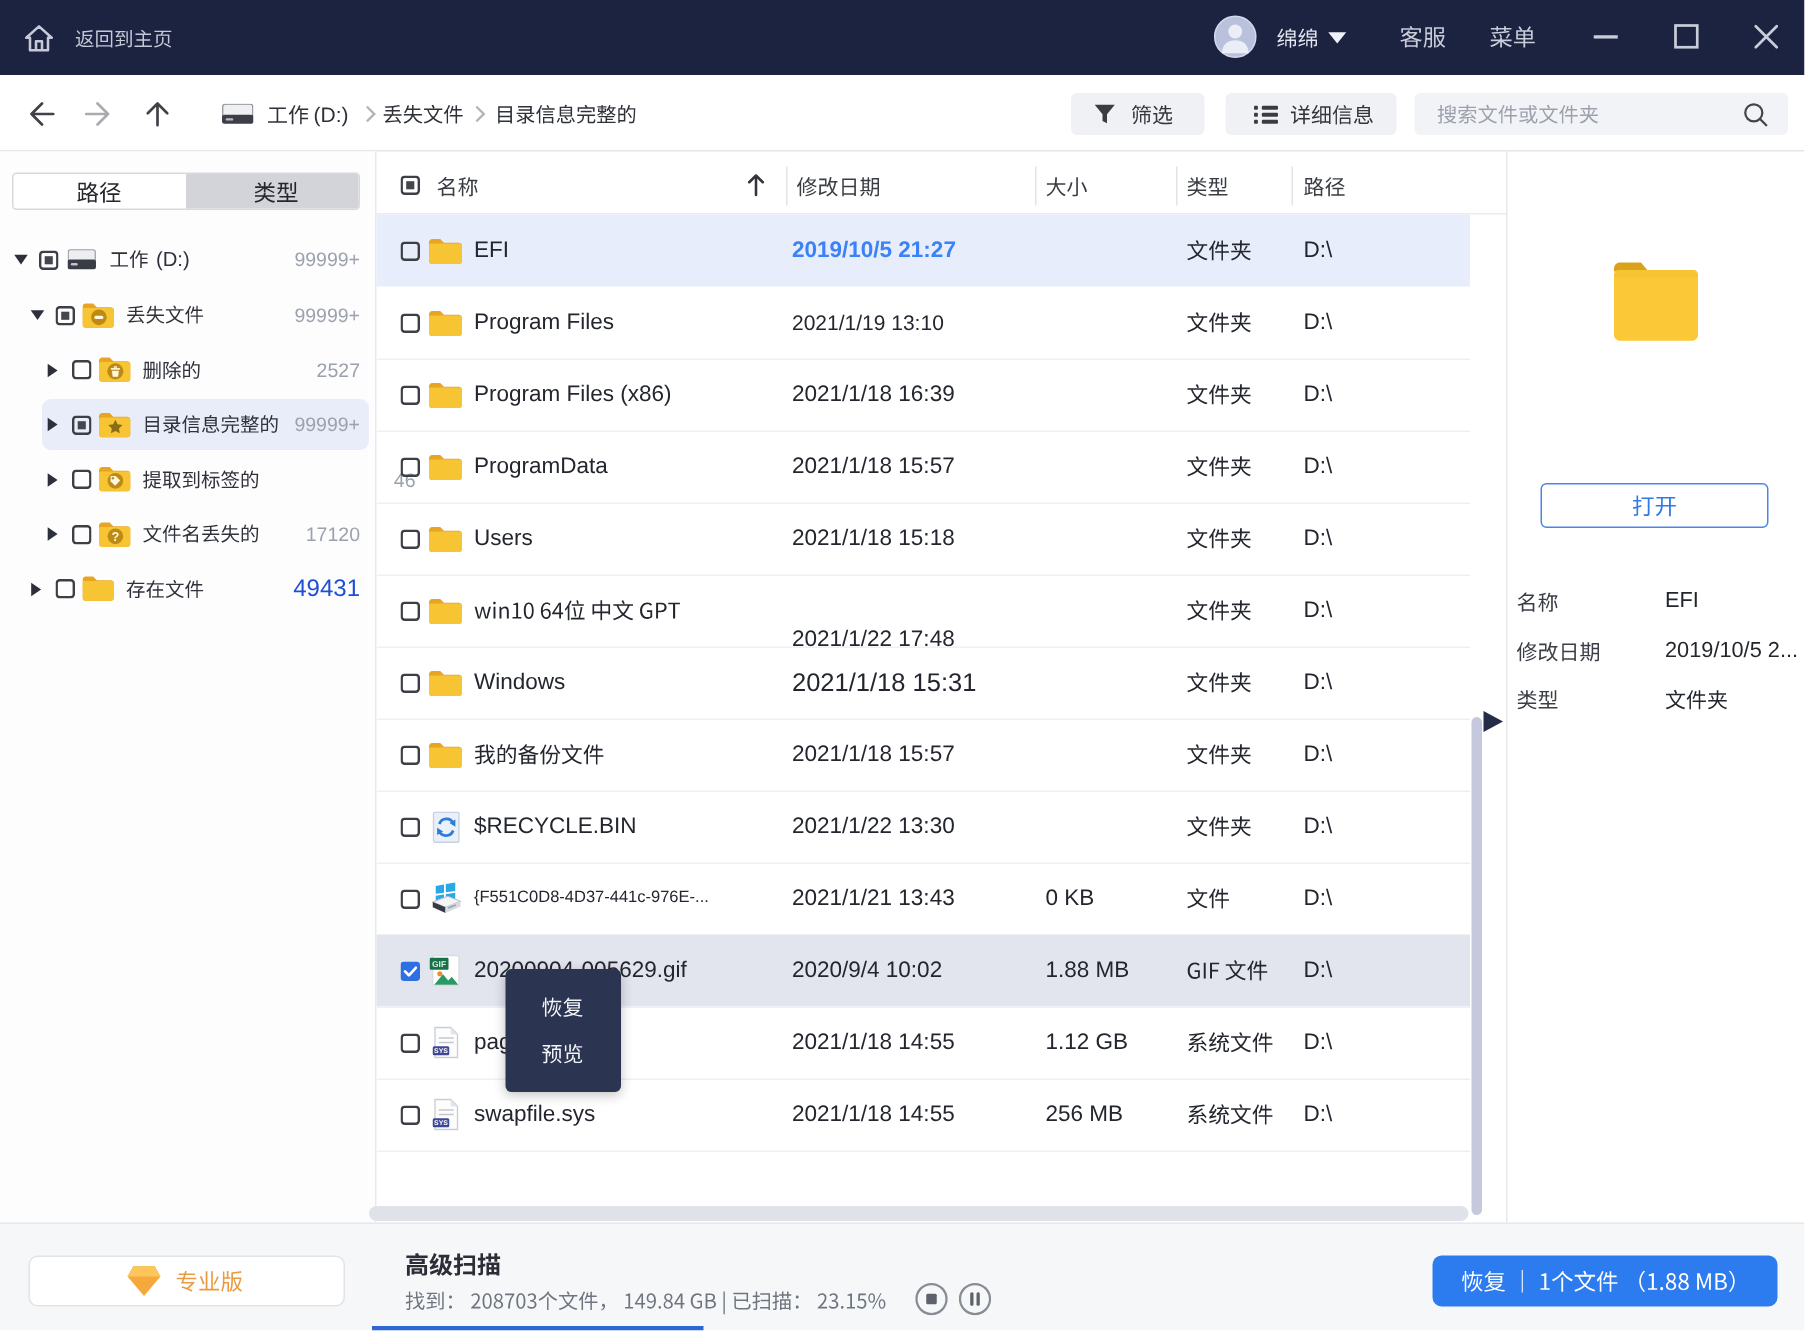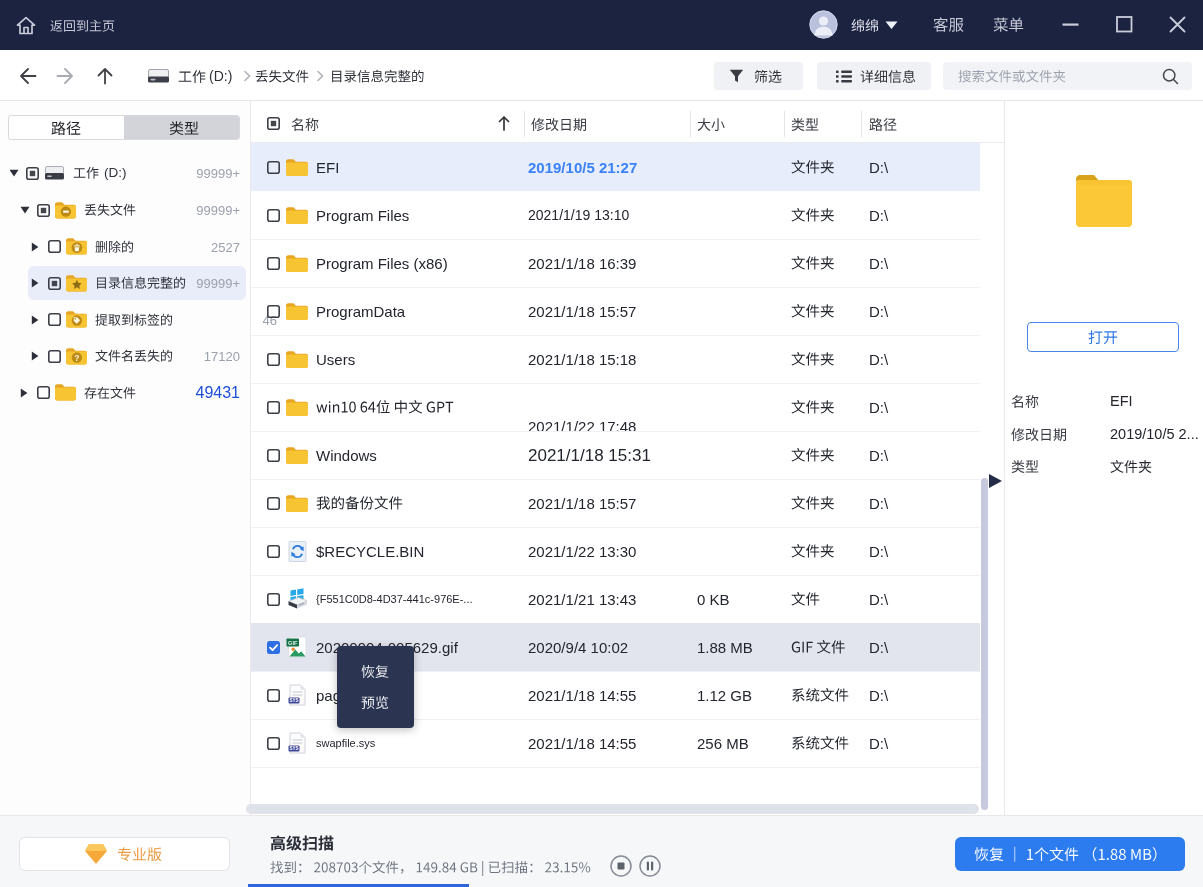--- a/index.html
+++ b/index.html
@@ -485,21 +485,21 @@
 <svg style="position:absolute;left:286px;top:732.0px;" width="22" height="22" viewBox="0 0 22 22">
     <path d="M4 1 L14.5 1 L19 5.5 L19 21 L4 21 Z" fill="#fdfdfe" stroke="#c9cdd5" stroke-width="0.9"></path>
     <path d="M14.5 1 L14.5 5.5 L19 5.5 Z" fill="#dfe2e8"></path>
     <g stroke="#c3c7cf" stroke-width="1">
       <path d="M6.5 8 L16.5 8"></path>
       <path d="M6.5 11 L16.5 11"></path>
     </g>
     <rect x="2.5" y="13.5" width="11" height="6" rx="1" fill="#3e4796"></rect>
     <text x="8" y="18.2" font-size="4.6" font-weight="bold" fill="#fff" text-anchor="middle" font-family="Liberation Sans">SYS</text>
   </svg>
-<div style="position:absolute;left:316px;top:743.0px;transform:translateY(-50%);font-size:11px;color:#23262e;font-weight:400;letter-spacing:0;white-space:nowrap;line-height:1;">swapfile.sys</div>
+<div style="position:absolute;left:316px;top:743.0px;transform:translateY(-50%);font-size:15px;color:#23262e;font-weight:400;letter-spacing:0;white-space:nowrap;line-height:1;">swapfile.sys</div>
 <div style="position:absolute;left:528px;top:743.0px;transform:translateY(-50%);font-size:15px;color:#23262e;font-weight:400;letter-spacing:0;white-space:nowrap;line-height:1;">2021/1/18 14:55</div>
 <div style="position:absolute;left:697px;top:743.0px;transform:translateY(-50%);font-size:15px;color:#23262e;font-weight:400;letter-spacing:0;white-space:nowrap;line-height:1;">256 MB</div>
 <svg style="position:absolute;left:791.0px;top:732.1px;overflow:visible" width="60" height="22">
     <path transform="translate(0,16.4)" d="M4.1 -3.2C3.4 -2.2 2.2 -1.1 1.0 -0.4C1.3 -0.3 1.8 0.1 2.0 0.3C3.1 -0.5 4.4 -1.7 5.2 -2.9ZM9.2 -2.8C10.4 -1.8 11.9 -0.5 12.6 0.3L13.6 -0.3C12.8 -1.2 11.3 -2.4 10.1 -3.3ZM9.6 -6.4C10.0 -6.1 10.4 -5.7 10.8 -5.3L4.4 -4.8C6.6 -5.9 8.8 -7.2 11.0 -8.9L10.1 -9.6C9.4 -9.0 8.6 -8.4 7.8 -7.9L4.3 -7.7C5.3 -8.4 6.4 -9.4 7.4 -10.4C9.2 -10.6 11.0 -10.8 12.4 -11.2L11.6 -12.1C9.3 -11.5 5.1 -11.1 1.6 -10.9C1.7 -10.7 1.8 -10.2 1.8 -10.0C3.1 -10.0 4.5 -10.1 5.8 -10.2C4.9 -9.3 3.8 -8.4 3.4 -8.1C3.0 -7.8 2.6 -7.6 2.3 -7.6C2.5 -7.3 2.6 -6.8 2.7 -6.6C3.0 -6.7 3.4 -6.8 6.4 -6.9C5.1 -6.2 4.1 -5.6 3.6 -5.4C2.7 -4.9 2.0 -4.6 1.5 -4.6C1.7 -4.3 1.8 -3.8 1.9 -3.6C2.3 -3.7 2.8 -3.8 6.8 -4.1V-0.3C6.8 -0.1 6.8 -0.1 6.5 -0.1C6.3 -0.0 5.5 -0.0 4.6 -0.1C4.8 0.2 5.0 0.7 5.1 1.0C6.1 1.0 6.8 1.0 7.3 0.8C7.8 0.6 7.9 0.3 7.9 -0.3V-4.2L11.5 -4.4C12.0 -4.0 12.3 -3.5 12.6 -3.1L13.4 -3.7C12.8 -4.5 11.6 -5.9 10.5 -6.9Z M24.6 -5.1V-0.5C24.6 0.6 24.9 0.9 25.9 0.9C26.1 0.9 27.0 0.9 27.2 0.9C28.1 0.9 28.3 0.3 28.4 -1.7C28.1 -1.7 27.7 -1.9 27.5 -2.1C27.4 -0.3 27.4 -0.1 27.0 -0.1C26.9 -0.1 26.2 -0.1 26.1 -0.1C25.7 -0.1 25.7 -0.1 25.7 -0.5V-5.1ZM21.9 -5.1C21.8 -2.2 21.5 -0.7 19.1 0.2C19.3 0.4 19.6 0.8 19.8 1.1C22.4 0.0 22.9 -1.8 23.0 -5.1ZM15.1 -0.8 15.4 0.3C16.7 -0.1 18.4 -0.7 20.0 -1.2L19.8 -2.1C18.1 -1.6 16.3 -1.1 15.1 -0.8ZM23.1 -11.9C23.4 -11.4 23.8 -10.6 23.9 -10.1H20.4V-9.1H23.0C22.4 -8.2 21.4 -6.9 21.0 -6.5C20.7 -6.3 20.4 -6.2 20.1 -6.1C20.2 -5.9 20.4 -5.3 20.5 -5.0C20.9 -5.2 21.5 -5.3 26.8 -5.8C27.0 -5.4 27.2 -5.0 27.3 -4.7L28.3 -5.2C27.8 -6.1 26.9 -7.4 26.1 -8.5L25.2 -8.0C25.6 -7.6 25.9 -7.1 26.2 -6.6L22.2 -6.3C22.9 -7.1 23.7 -8.2 24.3 -9.1H28.2V-10.1H24.1L25.0 -10.4C24.8 -10.8 24.5 -11.6 24.1 -12.2ZM15.4 -6.1C15.6 -6.2 15.9 -6.3 17.7 -6.6C17.0 -5.6 16.5 -4.9 16.2 -4.7C15.7 -4.1 15.4 -3.8 15.1 -3.7C15.2 -3.4 15.4 -2.9 15.5 -2.6C15.8 -2.8 16.3 -3.0 19.9 -3.8C19.8 -4.0 19.8 -4.4 19.8 -4.7L17.1 -4.2C18.2 -5.5 19.3 -7.0 20.2 -8.6L19.2 -9.2C19.0 -8.6 18.6 -8.1 18.3 -7.6L16.5 -7.4C17.4 -8.6 18.3 -10.2 19.0 -11.7L17.9 -12.2C17.3 -10.5 16.2 -8.6 15.8 -8.1C15.5 -7.6 15.2 -7.3 15.0 -7.2C15.1 -6.9 15.3 -6.4 15.4 -6.1Z M35.1 -11.9C35.6 -11.2 36.0 -10.3 36.2 -9.7L37.4 -10.0C37.2 -10.6 36.7 -11.6 36.3 -12.3ZM29.7 -9.6V-8.6H32.0C32.8 -6.4 34.0 -4.5 35.5 -2.9C33.9 -1.6 31.9 -0.6 29.5 0.1C29.7 0.4 30.1 0.9 30.2 1.1C32.6 0.3 34.6 -0.7 36.3 -2.1C37.9 -0.7 39.9 0.4 42.3 1.1C42.5 0.8 42.8 0.3 43.0 0.1C40.7 -0.5 38.7 -1.6 37.1 -2.9C38.6 -4.4 39.7 -6.3 40.5 -8.6H42.8V-9.6ZM36.3 -3.7C34.9 -5.0 33.9 -6.7 33.1 -8.6H39.3C38.6 -6.6 37.6 -5.0 36.3 -3.7Z M48.1 -4.9V-3.9H52.3V1.2H53.3V-3.9H57.3V-4.9H53.3V-8.1H56.7V-9.2H53.3V-12.0H52.3V-9.2H50.3C50.5 -9.9 50.7 -10.6 50.8 -11.2L49.8 -11.5C49.4 -9.6 48.8 -7.7 48.0 -6.5C48.2 -6.4 48.7 -6.1 48.9 -5.9C49.3 -6.5 49.7 -7.3 50.0 -8.1H52.3V-4.9ZM47.4 -12.1C46.6 -9.9 45.3 -7.8 44.0 -6.3C44.2 -6.1 44.5 -5.5 44.6 -5.3C45.1 -5.8 45.5 -6.3 45.9 -7.0V1.1H47.0V-8.7C47.5 -9.7 48.0 -10.7 48.4 -11.8Z" fill="#23262e"></path>
   </svg>
 <div style="position:absolute;left:869px;top:743.0px;transform:translateY(-50%);font-size:15px;color:#23262e;font-weight:400;letter-spacing:0;white-space:nowrap;line-height:1;">D:\</div>
 <div style="position:absolute;left:251px;top:767px;width:729px;height:1px;background:#f0f0f4"></div>
 <div class="abs" style="left:981px;top:478px;width:7px;height:332px;background:#c6c8dd;border-radius:3.5px"></div>
 <div class="abs" style="left:246px;top:804px;width:733px;height:10px;background:#dfe3e9;border-radius:5px"></div>
 <svg style="position:absolute;left:988px;top:473px;" width="15" height="16" viewBox="0 0 15 16">

